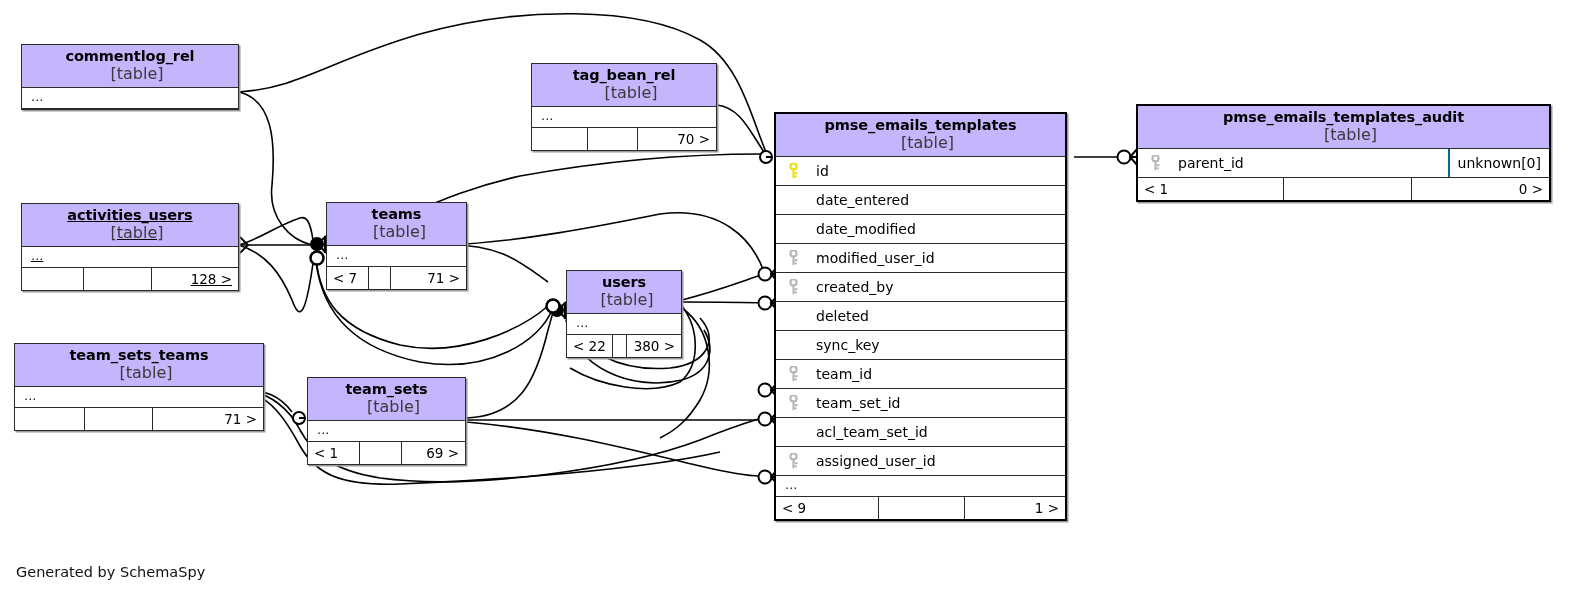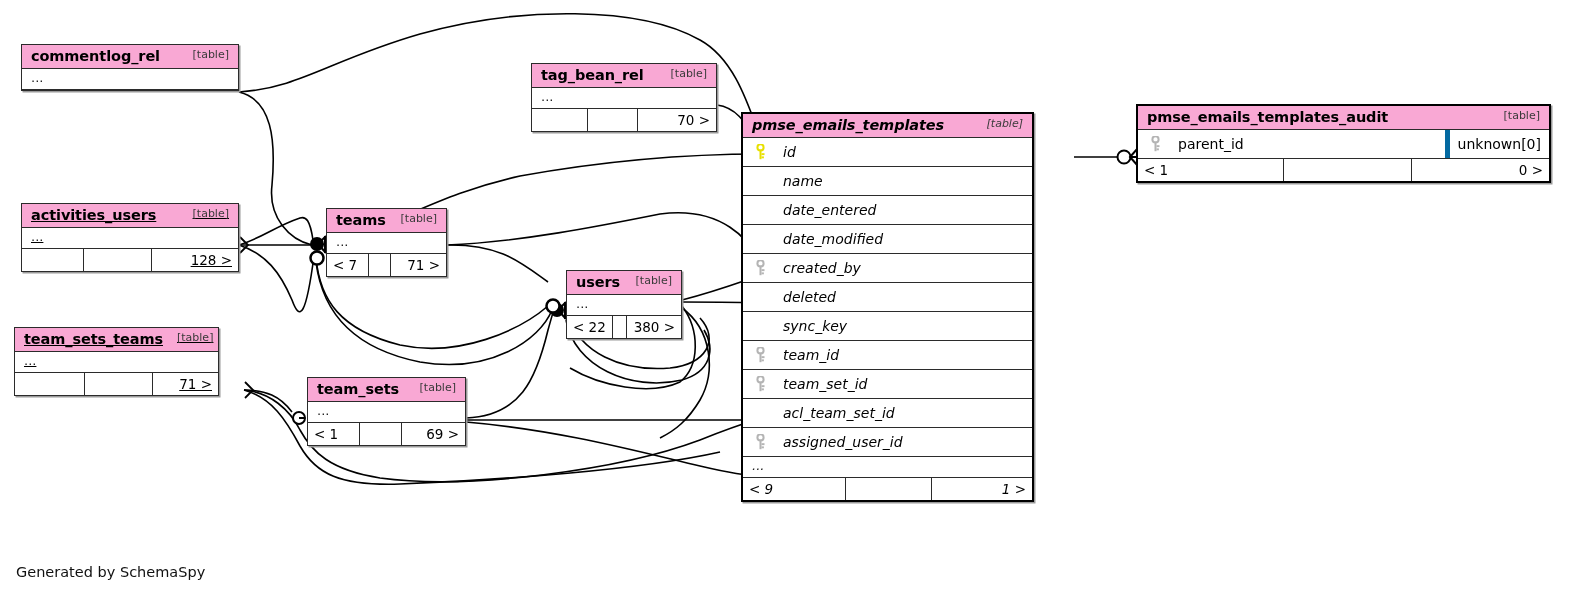--- a/index.html
+++ b/index.html
@@ -14,49 +14,50 @@
   .table-node{
     position:absolute;
     background:#ffffff;
     border:1px solid #2b2b2b;
     box-sizing:border-box;
     box-shadow:1.5px 1.5px 0 0 #9a9a9a;
   }
   .table-node.emphasis{border:2px solid #000000;}
 
   .tn-header{
-    display:flex;justify-content:space-between;
-    background:#f9a8d4;
+    display:flex;align-items:center;justify-content:space-between;
+    background:#c4b5fd;
     border-bottom:1px solid #2b2b2b;
     padding:3px 9px 4px 9px;
     white-space:nowrap;
+    flex-direction:column;
   }
   .tn-name{font-weight:bold;font-size:14.5px;letter-spacing:-0.1px;}
-  .tn-tag{font-size:11px;color:#3a3a3a;padding-left:14px;}
+  .tn-tag{font-size:16px;color:#3a3a3a;padding-left:14px;}
 
   .tn-body{display:block;}
   .tn-ellipsis{
     padding:2px 9px 6px 9px;font-size:13px;color:#222;
     border-bottom:1px solid #2b2b2b;line-height:1.0;height:21px;box-sizing:border-box;
   }
   .tn-footer{display:flex;font-size:13.5px;height:22px;box-sizing:border-box;}
   .tn-footer div{box-sizing:border-box;padding:1px 6px;display:flex;align-items:center;}
   .fcell-l{justify-content:flex-start;border-right:1px solid #2b2b2b;}
   .fcell-m{justify-content:center;border-right:1px solid #2b2b2b;}
   .fcell-r{justify-content:flex-end;}
 
   
   .col-row{
     display:flex;align-items:center;height:29px;box-sizing:border-box;
     border-bottom:1px solid #2b2b2b;font-size:14px;
   }
   .col-row:last-of-type{border-bottom:1px solid #2b2b2b;}
   .col-key{width:34px;display:flex;align-items:center;justify-content:center;flex:0 0 34px;}
   .col-name{flex:1 1 auto;padding-left:6px;white-space:nowrap;}
-  .col-type{flex:0 0 auto;padding:0 8px;border-left:5px solid #0369a1;height:100%;
+  .col-type{flex:0 0 auto;padding:0 8px;border-left:2px solid #0369a1;height:100%;
             display:flex;align-items:center;justify-content:flex-end;font-size:14px;}
 
   .keyicon{width:9px;height:16px;display:block;}
 
   .footer-note{
     position:absolute;font-size:14.5px;color:#111;white-space:nowrap;
   }
 </style>
 </head>
 <body>
@@ -206,21 +207,21 @@
       <span class="tn-tag">[table]</span>
     </div>
     <div class="tn-ellipsis">...</div>
     <div class="tn-footer">
       <div class="fcell-l" style="width:62px;"></div>
       <div class="fcell-m" style="width:68px;"></div>
       <div class="fcell-r" style="flex:1;">128 &gt;</div>
     </div>
   </div>
 
-  <div class="table-node" style="left:326px;top:208px;width:121px;">
+  <div class="table-node" style="left:326px;top:202px;width:141px;">
     <div class="tn-header">
       <span class="tn-name">teams</span>
       <span class="tn-tag" style="padding-left:6px;">[table]</span>
     </div>
     <div class="tn-ellipsis">...</div>
     <div class="tn-footer">
       <div class="fcell-l" style="width:42px;">&lt; 7</div>
       <div class="fcell-m" style="width:22px;"></div>
       <div class="fcell-r" style="flex:1;">71 &gt;</div>
     </div>
@@ -232,21 +233,21 @@
       <span class="tn-tag" style="padding-left:6px;">[table]</span>
     </div>
     <div class="tn-ellipsis">...</div>
     <div class="tn-footer">
       <div class="fcell-l" style="width:46px;">&lt; 22</div>
       <div class="fcell-m" style="width:14px;"></div>
       <div class="fcell-r" style="flex:1;">380 &gt;</div>
     </div>
   </div>
 
-  <div class="table-node" style="left:14px;top:327px;width:205px;text-decoration:underline;">
+  <div class="table-node" style="left:14px;top:343px;width:250px;">
     <div class="tn-header">
       <span class="tn-name">team_sets_teams</span>
       <span class="tn-tag">[table]</span>
     </div>
     <div class="tn-ellipsis">...</div>
     <div class="tn-footer">
       <div class="fcell-l" style="width:70px;"></div>
       <div class="fcell-m" style="width:68px;"></div>
       <div class="fcell-r" style="flex:1;">71 &gt;</div>
     </div>
@@ -258,50 +259,59 @@
       <span class="tn-tag">[table]</span>
     </div>
     <div class="tn-ellipsis">...</div>
     <div class="tn-footer">
       <div class="fcell-l" style="width:52px;">&lt; 1</div>
       <div class="fcell-m" style="width:42px;"></div>
       <div class="fcell-r" style="flex:1;">69 &gt;</div>
     </div>
   </div>
 
-  <div class="table-node emphasis" style="left:741px;top:112px;width:293px;font-style:italic;">
+  <div class="table-node emphasis" style="left:774px;top:112px;width:293px;">
     <div class="tn-header">
       <span class="tn-name">pmse_emails_templates</span>
       <span class="tn-tag">[table]</span>
     </div>
     <div class="tn-body" id="pmse-cols">
         <div class="col-row">
           <span class="col-key">
             <span class="keyicon-wrap">
               <svg class="keyicon" viewBox="0 0 9 16" xmlns="http://www.w3.org/2000/svg">
                 <circle cx="4.5" cy="3.4" r="3.1" fill="none" stroke="#e8e000" stroke-width="2"></circle>
                 <rect x="3.5" y="5.6" width="2" height="9.6" fill="#e8e000"></rect>
                 <rect x="5.5" y="9.2" width="3" height="1.9" fill="#e8e000"></rect>
                 <rect x="5.5" y="12.4" width="2.4" height="1.9" fill="#e8e000"></rect>
               </svg>
             </span>
           </span>
           <span class="col-name">id</span>
         </div>
         <div class="col-row">
           <span class="col-key"></span>
-          <span class="col-name">name</span>
-        </div>
-        <div class="col-row">
-          <span class="col-key"></span>
           <span class="col-name">date_entered</span>
         </div>
         <div class="col-row">
           <span class="col-key"></span>
           <span class="col-name">date_modified</span>
+        </div>
+        <div class="col-row">
+          <span class="col-key">
+            <span class="keyicon-wrap">
+              <svg class="keyicon" viewBox="0 0 9 16" xmlns="http://www.w3.org/2000/svg">
+                <circle cx="4.5" cy="3.4" r="3.1" fill="none" stroke="#b4b4b4" stroke-width="2"></circle>
+                <rect x="3.5" y="5.6" width="2" height="9.6" fill="#b4b4b4"></rect>
+                <rect x="5.5" y="9.2" width="3" height="1.9" fill="#b4b4b4"></rect>
+                <rect x="5.5" y="12.4" width="2.4" height="1.9" fill="#b4b4b4"></rect>
+              </svg>
+            </span>
+          </span>
+          <span class="col-name">modified_user_id</span>
         </div>
         <div class="col-row">
           <span class="col-key">
             <span class="keyicon-wrap">
               <svg class="keyicon" viewBox="0 0 9 16" xmlns="http://www.w3.org/2000/svg">
                 <circle cx="4.5" cy="3.4" r="3.1" fill="none" stroke="#b4b4b4" stroke-width="2"></circle>
                 <rect x="3.5" y="5.6" width="2" height="9.6" fill="#b4b4b4"></rect>
                 <rect x="5.5" y="9.2" width="3" height="1.9" fill="#b4b4b4"></rect>
                 <rect x="5.5" y="12.4" width="2.4" height="1.9" fill="#b4b4b4"></rect>
               </svg>

